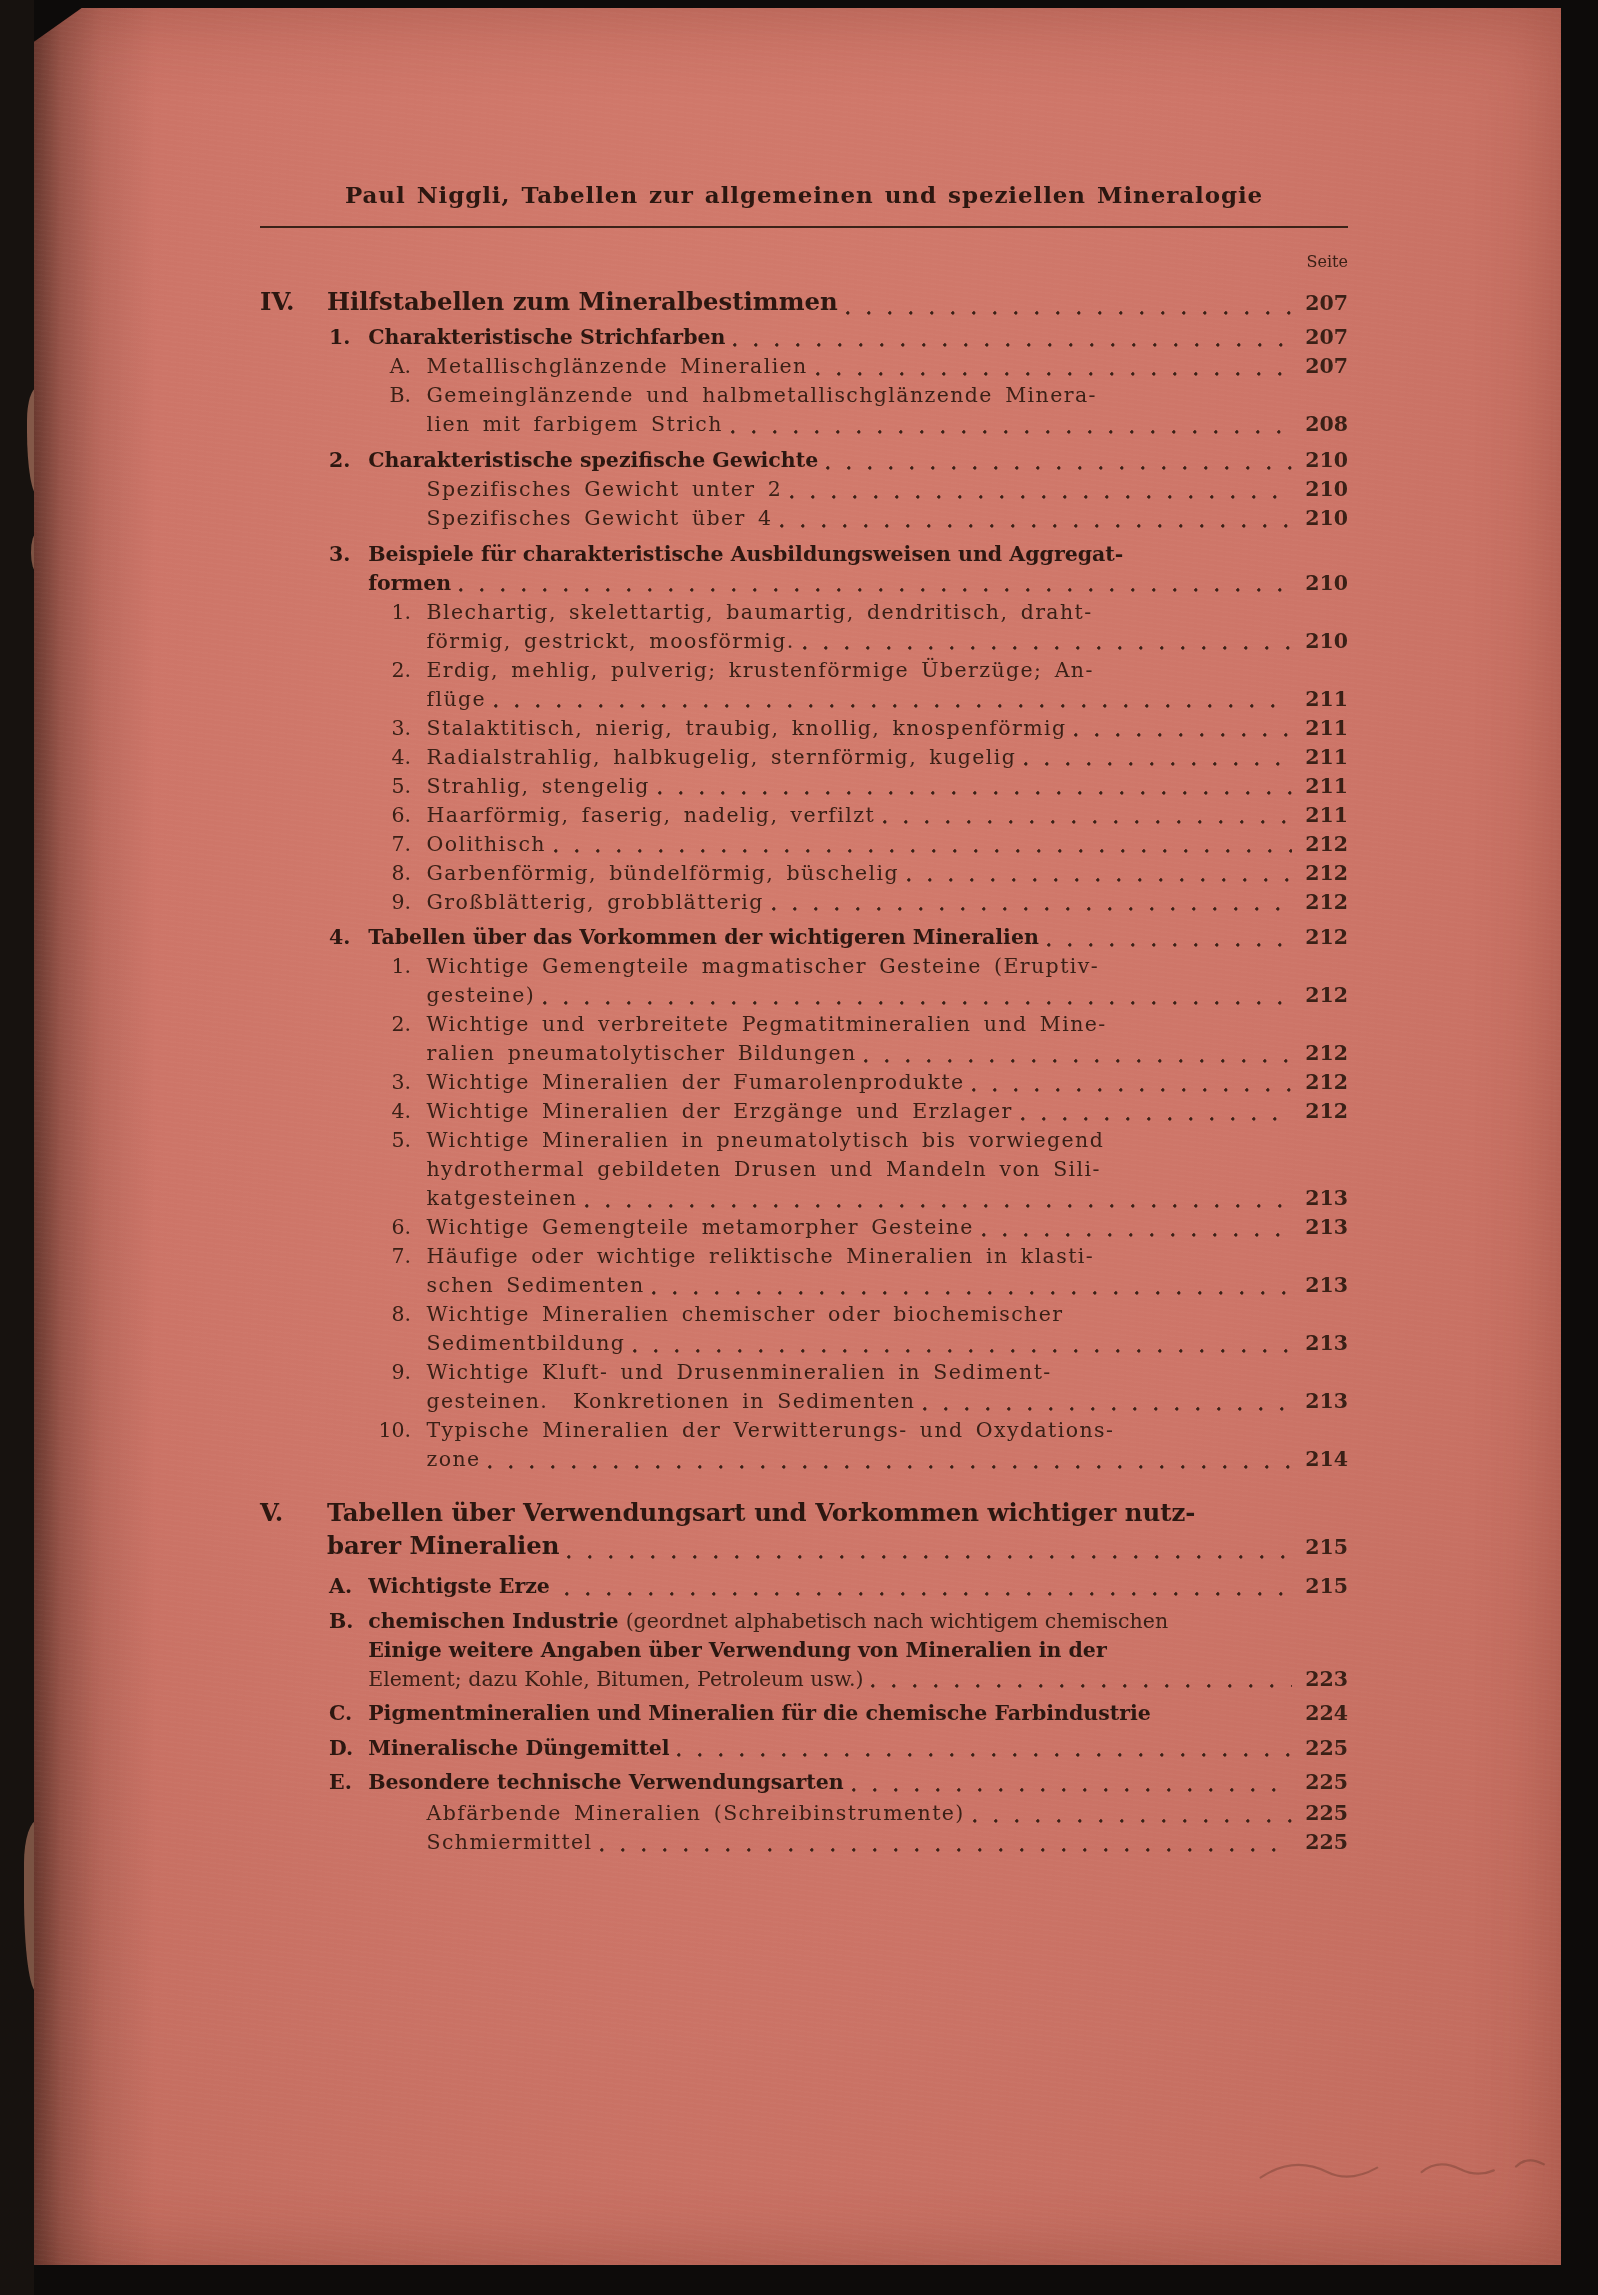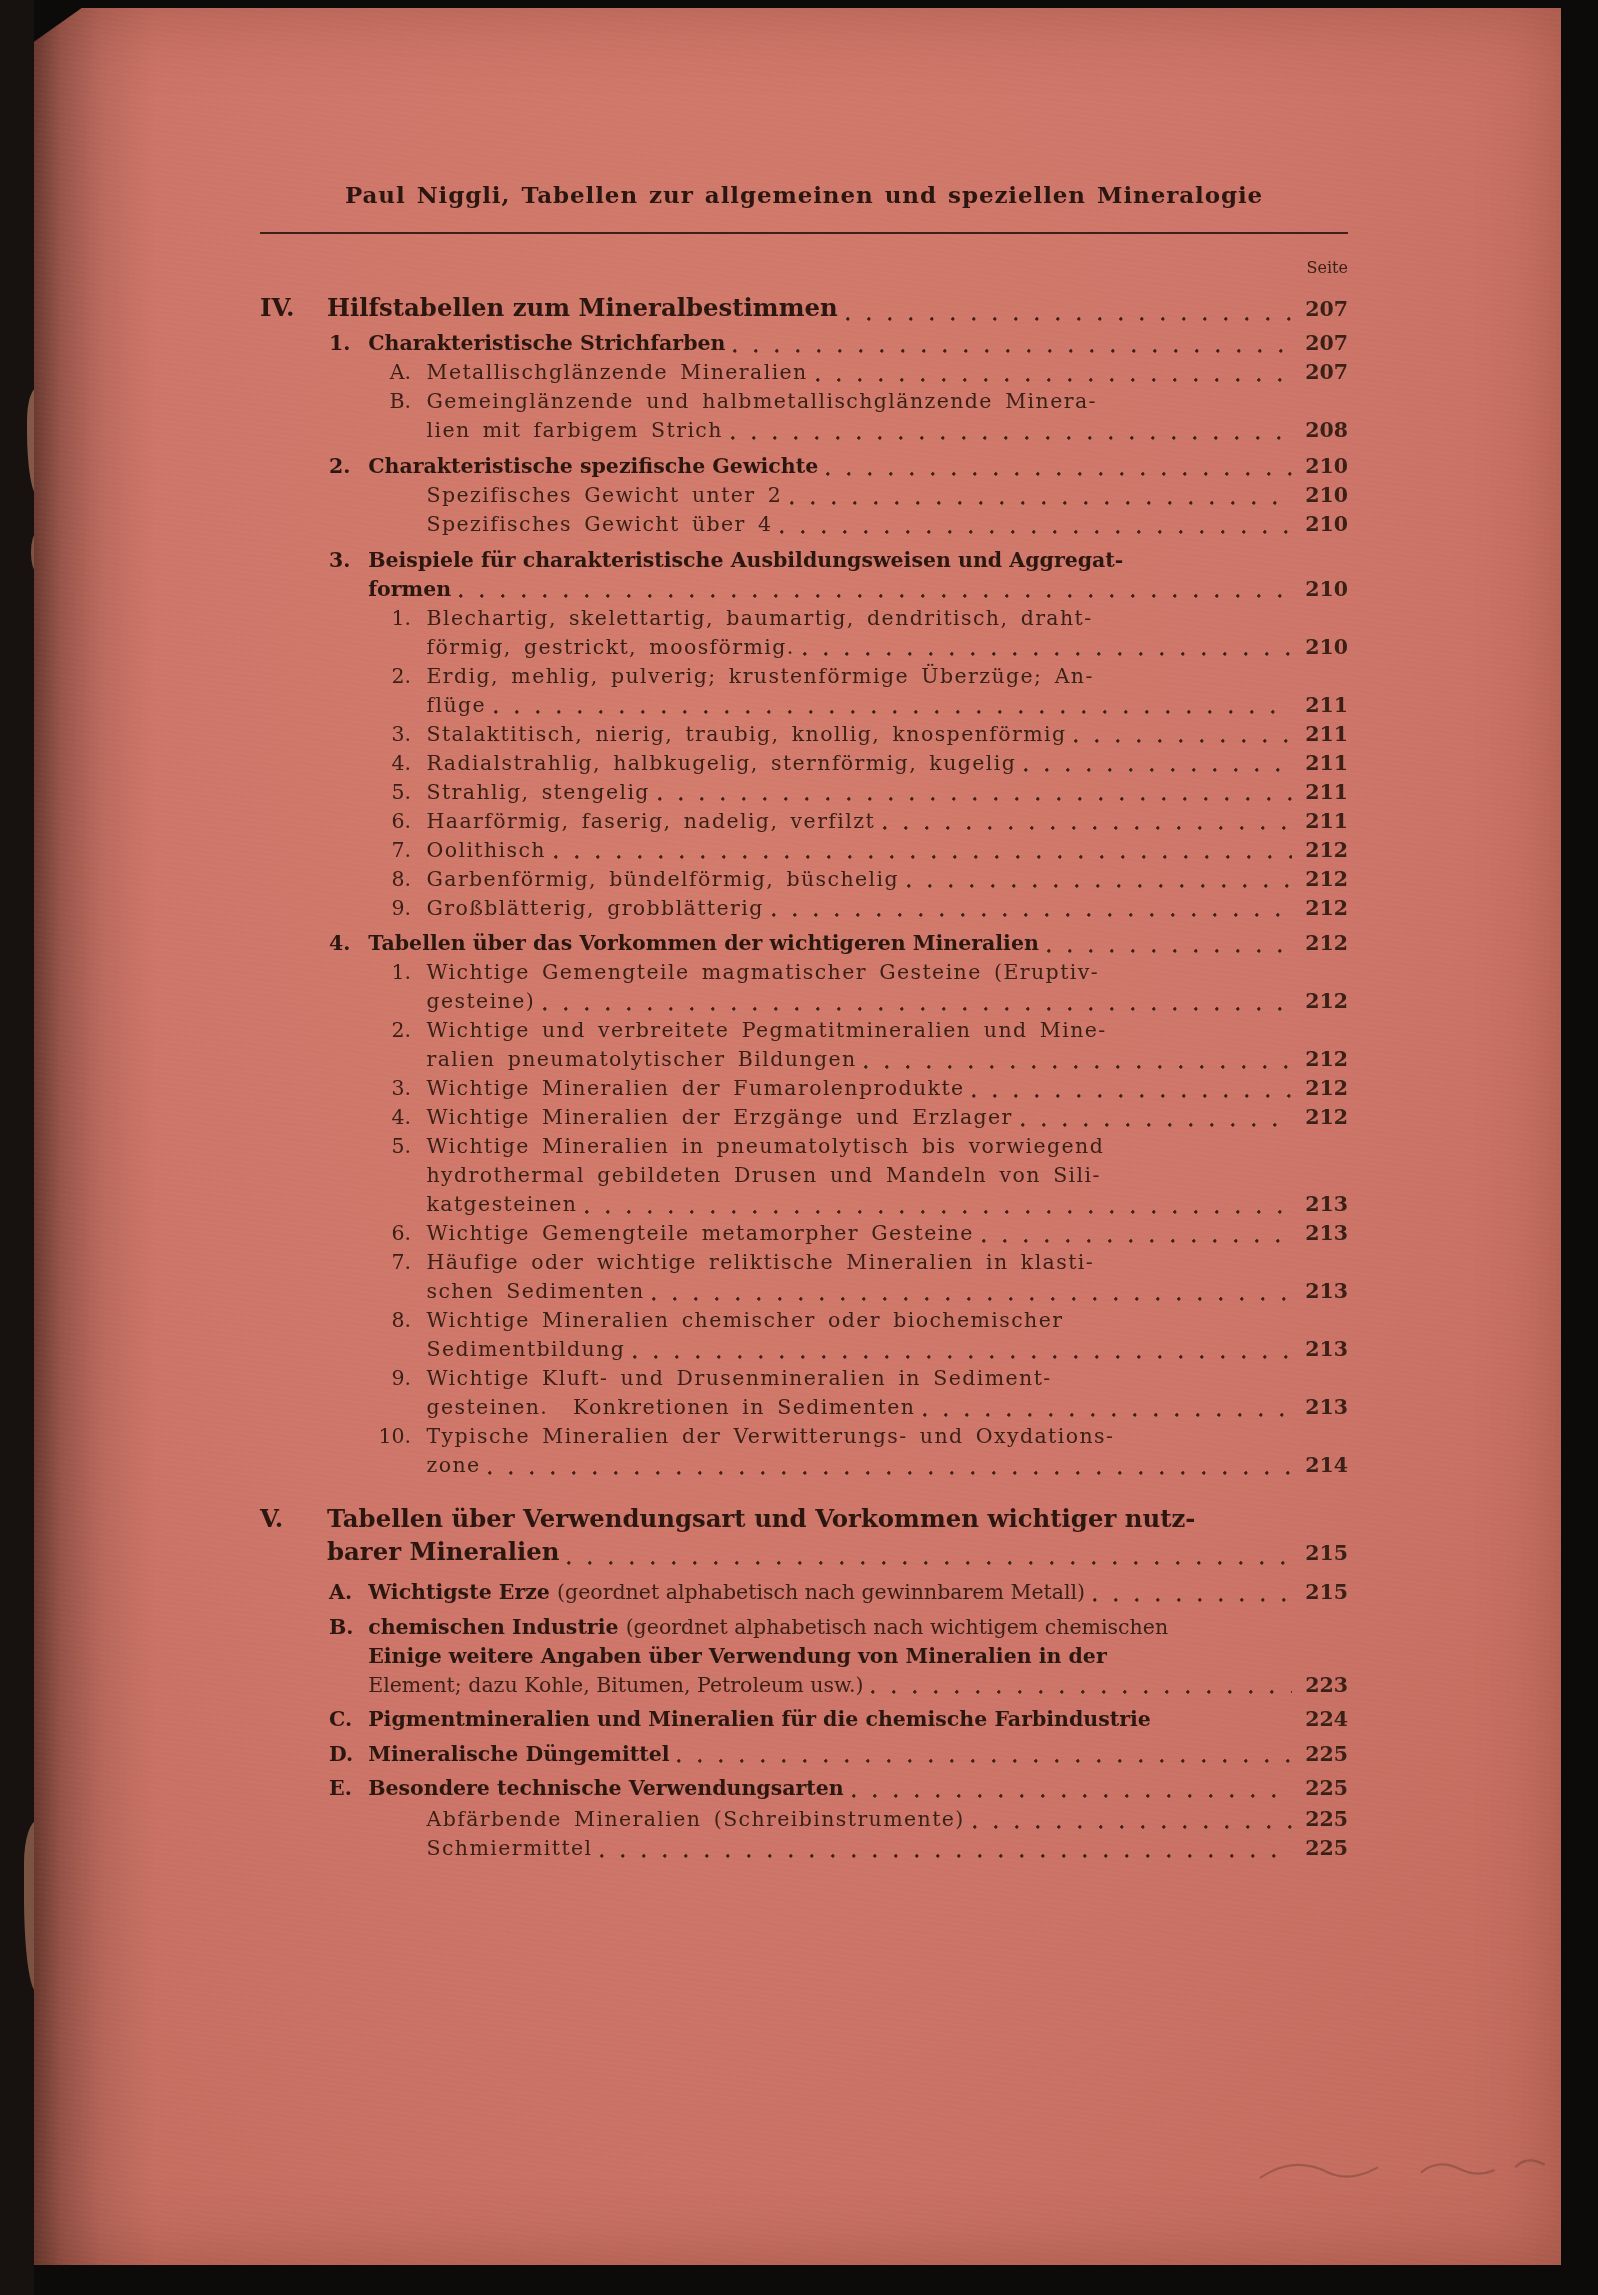--- a/index.html
+++ b/index.html
@@ -40,21 +40,21 @@
   .tear2{left:24.4px;top:1820px;width:25.5px;height:172px;background:#9c6a55;border-radius:55% 45% 50% 50%/25% 35% 65% 55%;}
   .tear3{left:31px;top:533px;width:12.2px;height:39px;background:#a06a55;border-radius:50%;}
   .corner-notch{
     position:absolute;left:34px;top:7.8px;width:48px;height:34px;background:var(--bg);
     clip-path:polygon(0 0,100% 0,0 100%);
   }
   .content{position:absolute;left:226px;top:172px;width:1088px;color:var(--ink);}
   .title-row{
     text-align:center;font-weight:bold;font-size:23px;line-height:29px;
     letter-spacing:0.9px;word-spacing:2.2px;color:var(--ink-bold);
-    padding-bottom:23px;border-bottom:2.2px solid #3a2218;
+    padding-bottom:17px;border-bottom:2.2px solid #3a2218;
   }
   .seite-row{display:flex;margin-top:24px;font-size:16px;line-height:20px;}
   .seite-spacer{flex:1;}
   .seite-label{flex:none;width:55px;text-align:right;}
   .toc{margin-top:13.3px;font-size:20.5px;line-height:29px;}
   .entry{display:flex;align-items:flex-start;}
   .entry .marker{flex:none;white-space:nowrap;}
   .entry .body{flex:1 1 auto;min-width:0;}
   .lv0{font-size:24.4px;line-height:33px;}
   .lv0 .marker{width:48px;text-align:left;margin-right:19px;font-weight:bold;color:var(--ink-bold);}
@@ -425,21 +425,20 @@
               <span class="leader"></span>
               <span class="pagenum">215</span>
             </div>
           </div>
         </div>
         <div class="entry lv1" style="margin-top: 7.8px;">
           <span class="marker">A.</span>
           <div class="body">
             <div class="line">
               <span class="seg b">Wichtigste Erze </span>
-              <span class="seg">(geordnet alphabetisch nach gewinnbarem Metall)</span>
               <span class="leader"></span>
               <span class="pagenum">215</span>
             </div>
           </div>
         </div>
         <div class="entry lv1" style="margin-top: 5.5px;">
           <span class="marker">B.</span>
           <div class="body">
             <div class="line">
               <span class="seg b">chemischen Industrie </span>

